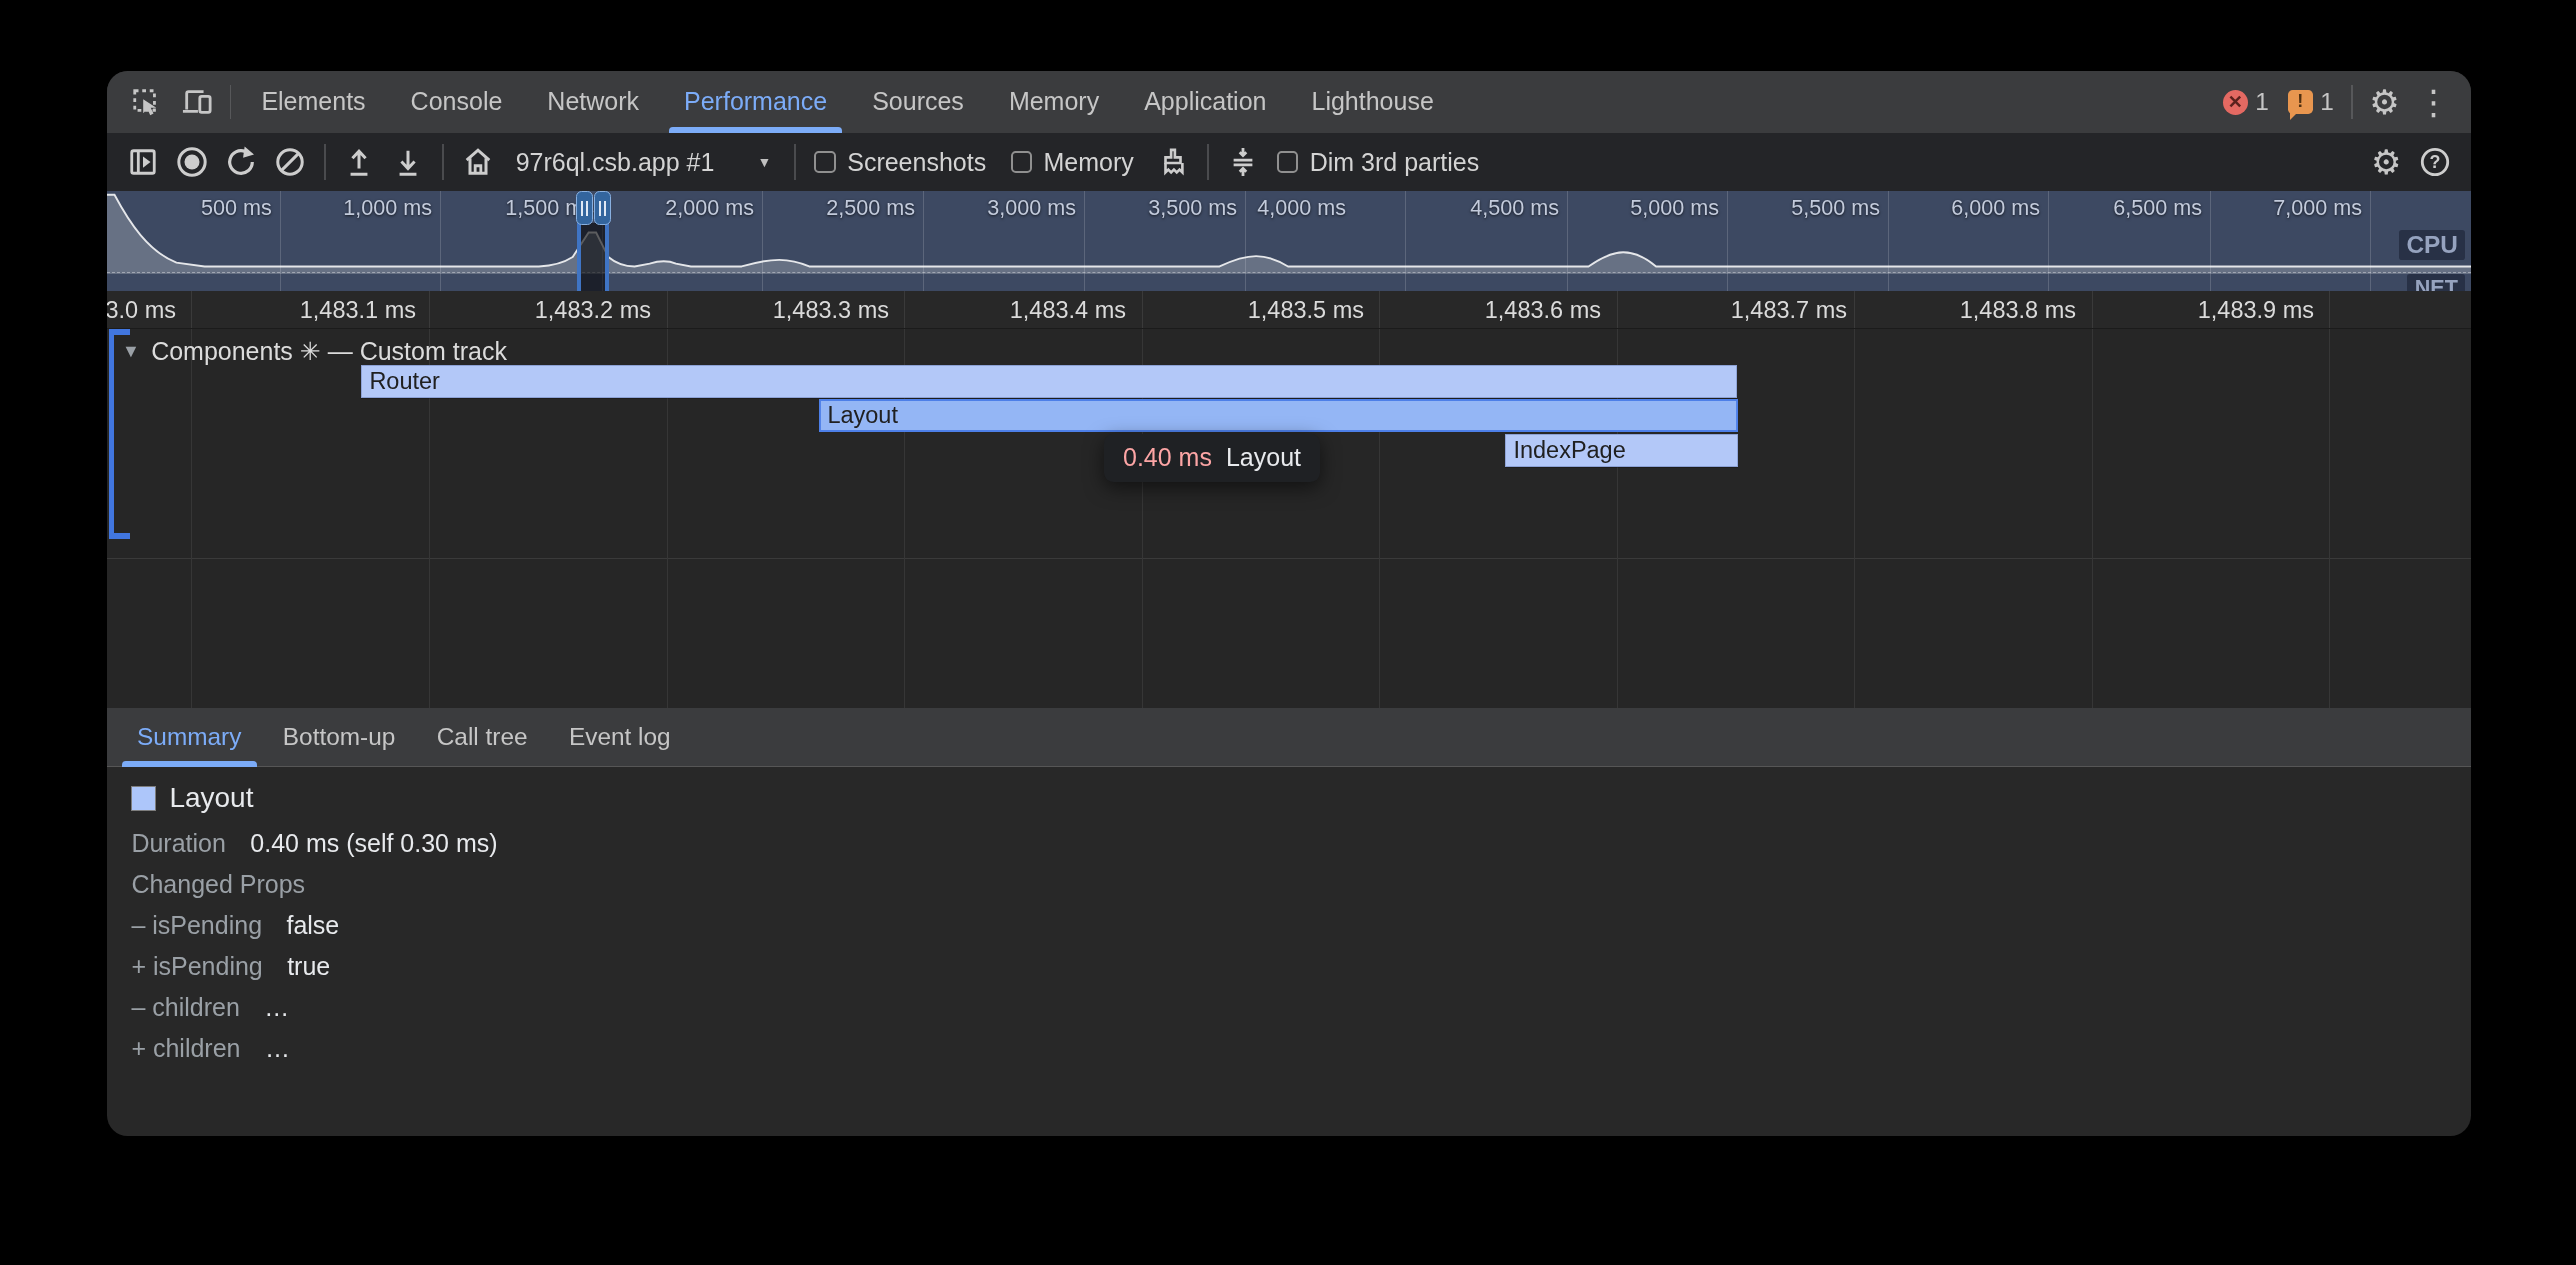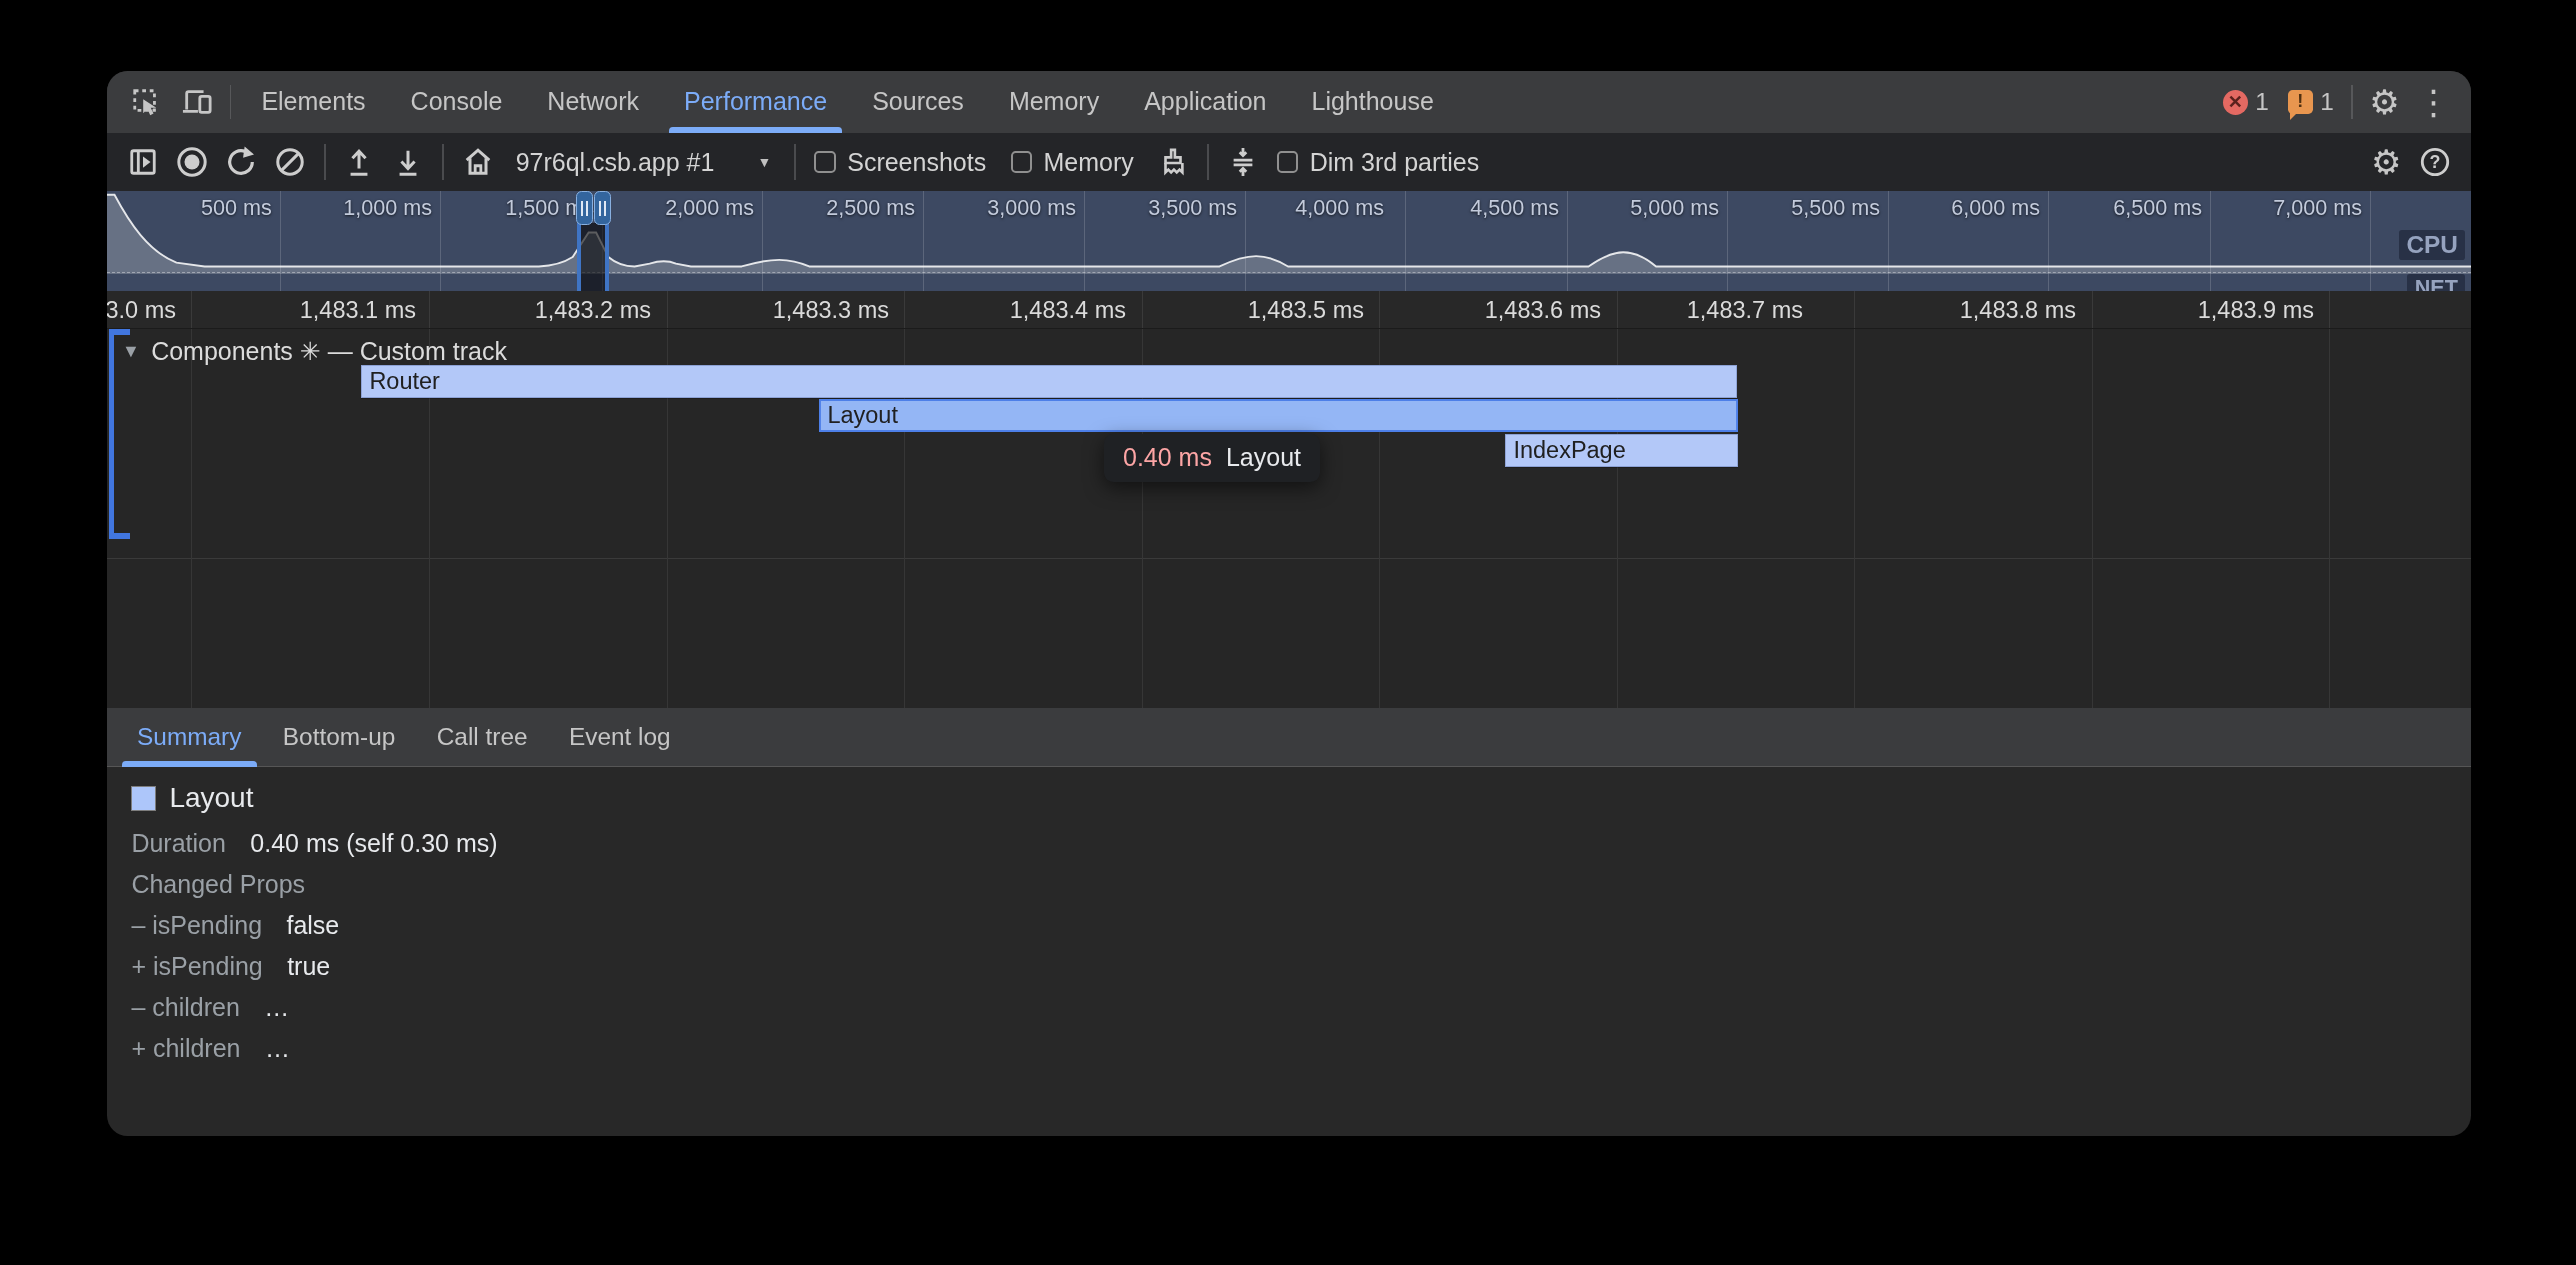--- a/index.html
+++ b/index.html
@@ -286,21 +286,21 @@
       <div class="ov-tick" style="left: 326px;">1,500 ms</div>
       <div class="ov-grid" style="left: 655px;"></div>
       <div class="ov-tick" style="left: 486px;">2,000 ms</div>
       <div class="ov-grid" style="left: 816px;"></div>
       <div class="ov-tick" style="left: 647px;">2,500 ms</div>
       <div class="ov-grid" style="left: 977px;"></div>
       <div class="ov-tick" style="left: 808px;">3,000 ms</div>
       <div class="ov-grid" style="left: 1138px;"></div>
       <div class="ov-tick" style="left: 969px;">3,500 ms</div>
       <div class="ov-grid" style="left: 1298px;"></div>
-      <div class="ov-tick" style="left: 1116px;">4,000 ms</div>
+      <div class="ov-tick" style="left: 1078px;">4,000 ms</div>
       <div class="ov-grid" style="left: 1460px;"></div>
       <div class="ov-tick" style="left: 1291px;">4,500 ms</div>
       <div class="ov-grid" style="left: 1620px;"></div>
       <div class="ov-tick" style="left: 1451px;">5,000 ms</div>
       <div class="ov-grid" style="left: 1781px;"></div>
       <div class="ov-tick" style="left: 1612px;">5,500 ms</div>
       <div class="ov-grid" style="left: 1941px;"></div>
       <div class="ov-tick" style="left: 1772px;">6,000 ms</div>
       <div class="ov-grid" style="left: 2103px;"></div>
       <div class="ov-tick" style="left: 1934px;">6,500 ms</div>
@@ -317,21 +317,21 @@
       <div class="mr-label" style="left: 244px;">1,483.2 ms</div>
       <div class="mr-grid" style="left: 797px;"></div>
       <div class="mr-label" style="left: 482px;">1,483.3 ms</div>
       <div class="mr-grid" style="left: 1035px;"></div>
       <div class="mr-label" style="left: 719px;">1,483.4 ms</div>
       <div class="mr-grid" style="left: 1272px;"></div>
       <div class="mr-label" style="left: 957px;">1,483.5 ms</div>
       <div class="mr-grid" style="left: 1510px;"></div>
       <div class="mr-label" style="left: 1194px;">1,483.6 ms</div>
       <div class="mr-grid" style="left: 1747px;"></div>
-      <div class="mr-label" style="left: 1396px;">1,483.7 ms</div>
+      <div class="mr-label" style="left: 1440px;">1,483.7 ms</div>
       <div class="mr-grid" style="left: 1985px;"></div>
       <div class="mr-label" style="left: 1669px;">1,483.8 ms</div>
       <div class="mr-grid" style="left: 2222px;"></div>
       <div class="mr-label" style="left: 1907px;">1,483.9 ms</div>
       <div class="mr-label" style="left: 2144px;">1,484</div>
     </div>
 
   <div class="flame">
     <div class="fl-hline"></div>
     <div class="bracket">

